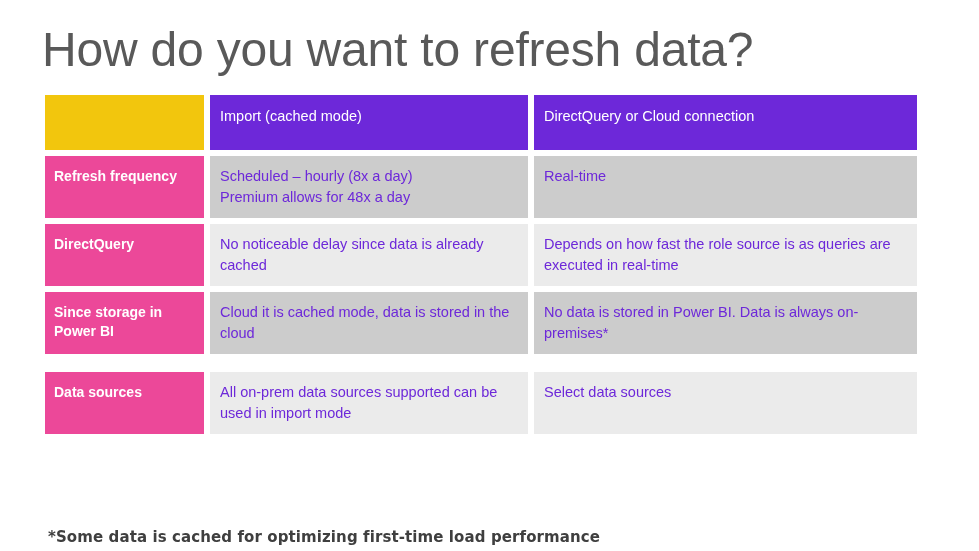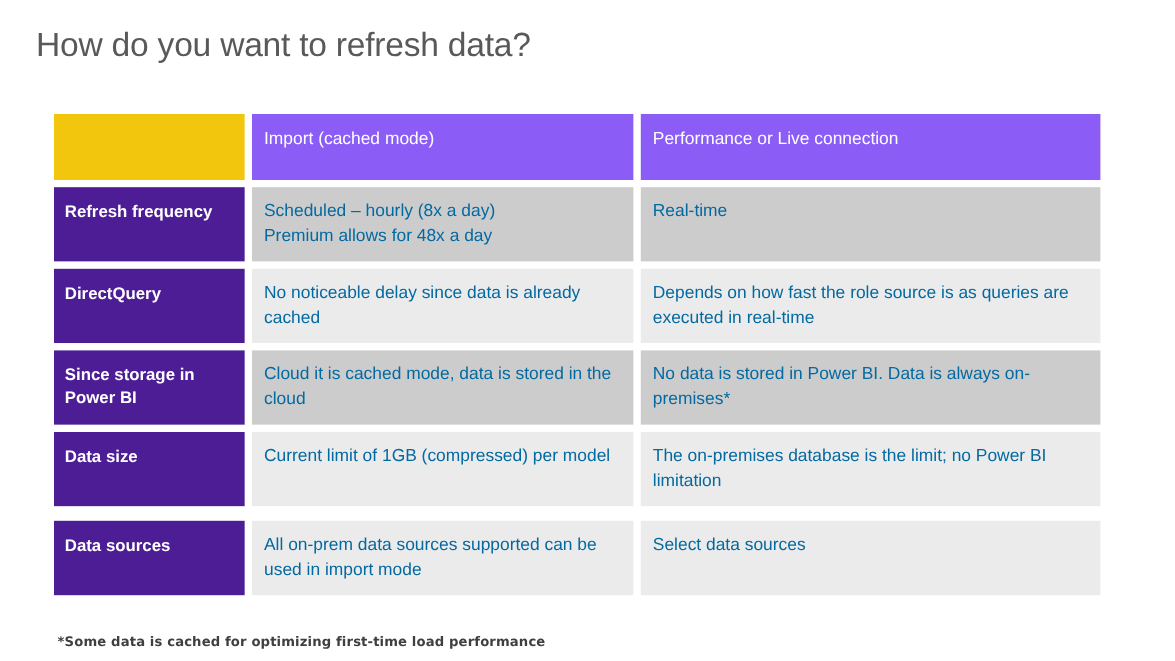--- a/index.html
+++ b/index.html
@@ -11,25 +11,25 @@
     height: 551px;
     background: #ffffff;
     font-family: "Liberation Sans", sans-serif;
     overflow: hidden;
     position: relative;
   }
 
   
   .slide-title {
     position: absolute;
-    left: 30px;
+    left: 42px;
     top: 22px;
     width: 900px;
     font-family: "Liberation Sans", sans-serif;
-    font-size: 28px;
+    font-size: 48px;
     font-weight: 300;
     letter-spacing: -0.2px;
     color: #595959;
     line-height: 1.15;
     white-space: nowrap;
   }
 
   
   .compare-table {
     position: absolute;
@@ -56,64 +56,64 @@
   col.c-dq    { width: 383px; }
 
   .gap-cell { background: #ffffff; }
 
   
   .hdr-accent {
     background: #F2C60D;
     height: 43px;
   }
   .hdr-dark {
-    background: #8b5cf6;
+    background: #6d28d9;
     color: #ffffff;
     font-size: 14.5px;
     font-weight: 400;
     padding: 12px 0 0 10px !important;
     height: 43px;
     line-height: 1.25;
     white-space: nowrap;
   }
 
   
   .row-spacer td {
     height: 6px;
     background: #ffffff;
   }
 
   
   .lbl {
-    background: #4c1d95;
+    background: #ec4899;
     color: #ffffff;
     font-size: 14px;
     font-weight: 700;
     padding: 11px 8px 10px 9px !important;
     line-height: 1.35;
   }
 
   
   .cell {
-    color: #0369a1;
+    color: #6d28d9;
     font-size: 14.5px;
     font-weight: 400;
     line-height: 1.45;
     padding: 10px 14px 10px 10px !important;
   }
   .shade-dark  { background: #CCCCCC; }
   .shade-light { background: #EBEBEB; }
 
   
   .footnote {
     position: absolute;
     left: 48px;
     top: 528px;
     font-family: "DejaVu Sans", sans-serif;
-    font-size: 11px;
+    font-size: 15px;
     font-weight: 600;
     color: #3F3F3F;
     letter-spacing: 0.1px;
     white-space: nowrap;
   }
 </style>
 </head>
 <body>
 
 <div class="slide-title">How do you want to refresh data?</div>
@@ -126,21 +126,21 @@
     <col class="c-gap2">
     <col class="c-dq">
   </colgroup>
   <tbody>
 
     <tr>
       <td class="hdr-accent"></td>
       <td class="gap-cell"></td>
       <td class="hdr-dark">Import (cached mode)</td>
       <td class="gap-cell"></td>
-      <td class="hdr-dark">Performance or Live connection</td>
+      <td class="hdr-dark">DirectQuery or Cloud connection</td>
     </tr>
 
     <tr class="row-spacer">
       <td></td>
       <td></td>
       <td></td>
       <td></td>
       <td></td>
     </tr>
 
@@ -182,27 +182,20 @@
       <td class="cell shade-dark">No data is stored in Power BI. Data is always on-premises*</td>
     </tr>
     <tr class="row-spacer">
       <td></td>
         <td></td>
         <td></td>
         <td></td>
         <td></td>
     </tr>
 
-    <tr>
-      <td class="lbl">Data size</td>
-      <td class="gap-cell"></td>
-      <td class="cell shade-light">Current limit of 1GB (compressed) per model</td>
-      <td class="gap-cell"></td>
-      <td class="cell shade-light">The on-premises database is the limit; no Power BI limitation</td>
-    </tr>
     <tr class="row-spacer">
       <td></td>
         <td></td>
         <td></td>
         <td></td>
         <td></td>
     </tr>
 
     <tr class="row-spacer">
       <td></td>

